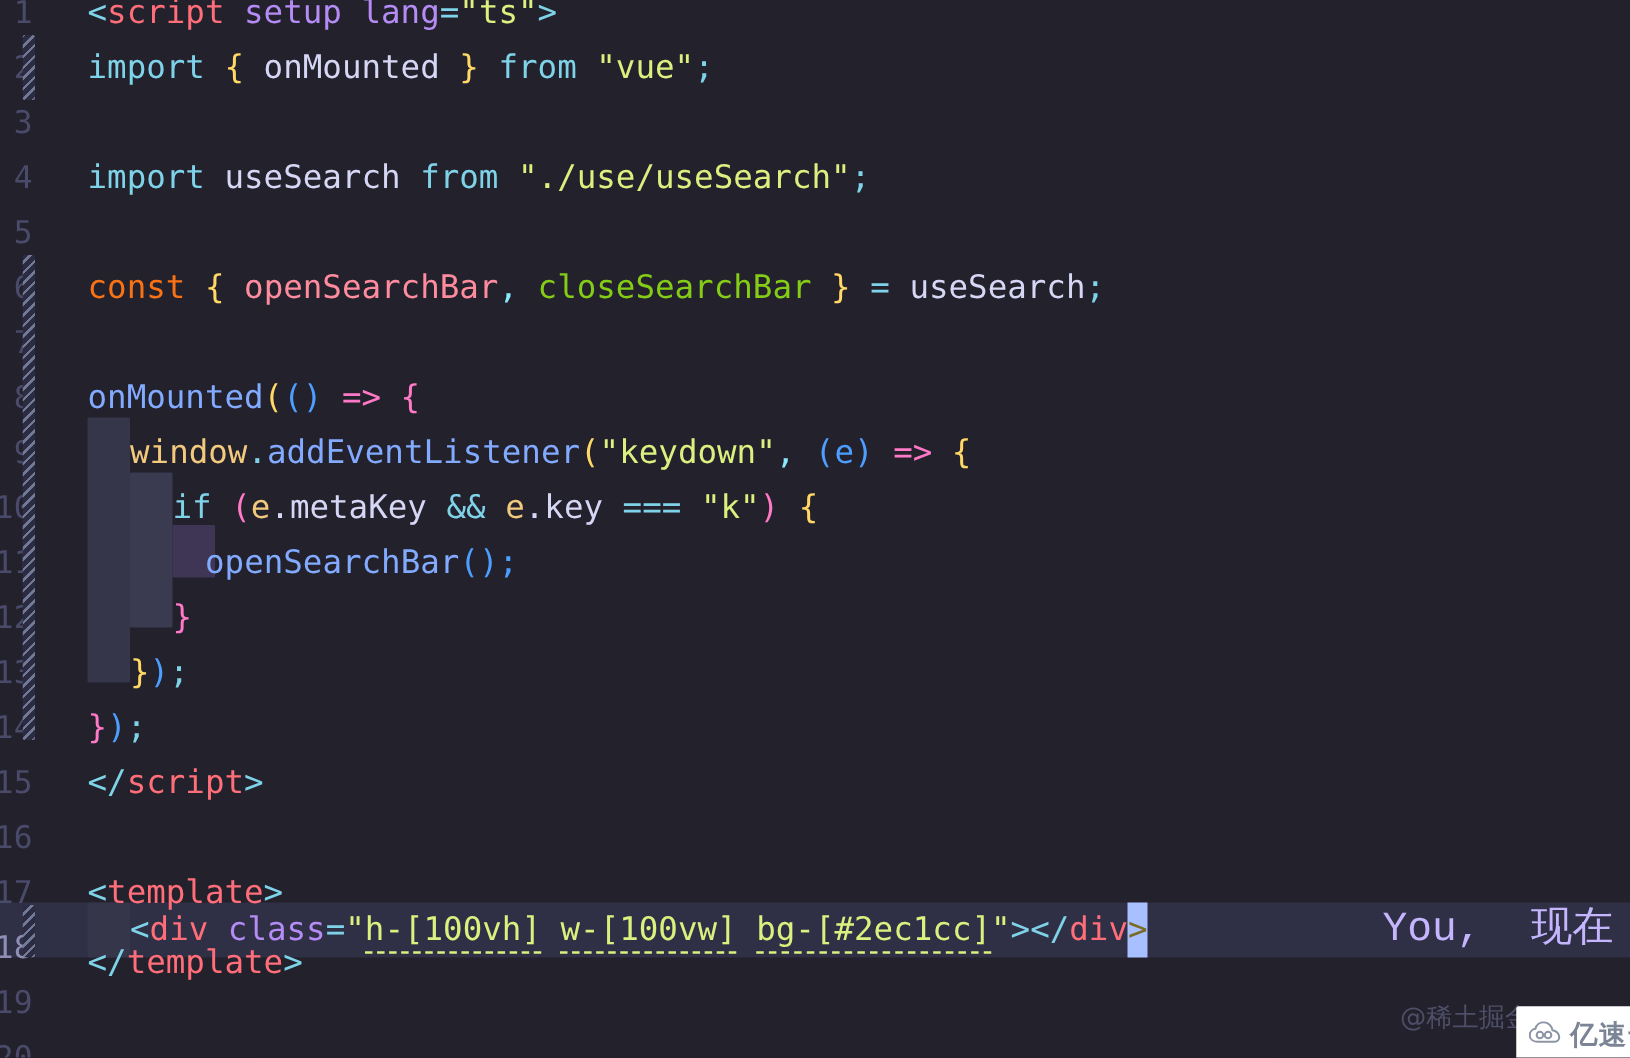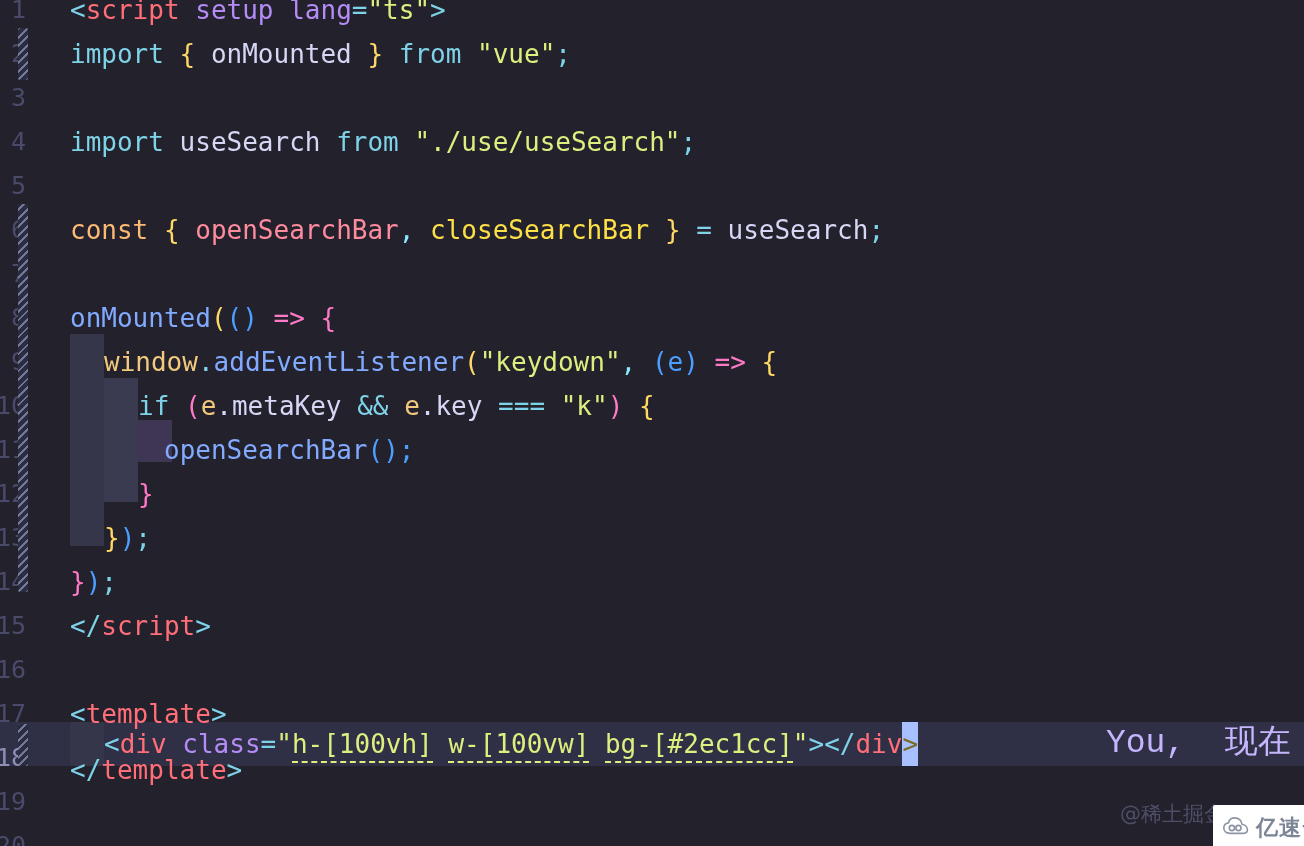--- a/index.html
+++ b/index.html
@@ -104,32 +104,32 @@
   .scope.g2 { background: #3a3a50; }
   .scope.g3 { background: #413css; }
   .scope.g3 { background: #3f3555; }
 
   
   .punc    { color: #7fd3e8; }   
   .tag     { color: #ff6e79; }   
   .attr    { color: #b58cf5; }   
   .str     { color: #dcf07f; }   
   .kw      { color: #7fd3e8; }   
-  .kw2     { color: #fdba74; margin-top: 36px; }   
+  .kw2     { color: #f97316; margin-top: 36px; }   
   .fn      { color: #82aaff; }   
   .fn2     { color: #f2c97d; }   
   .var     { color: #d6d6f5; }   
   .brace   { color: #ffd866; }   
   .paren   { color: #4d9fff; }   
   .paren2  { color: #ffd866; }
   .arrow   { color: #ff79c6; }   
   .op      { color: #7fd3e8; }   
   .pink    { color: #ff79c6; }
   .salmon  { color: #ff8b9e; }   
-  .dim     { color: #fde047; }   
+  .dim     { color: #84cc16; }   
   .semi    { color: #7fd3e8; }
   .cyanid  { color: #8be9fd; }
 
   
   .dashed {
     border-bottom: 2px dashed #dcf07f;
     padding-bottom: 2px;
   }
 
   

